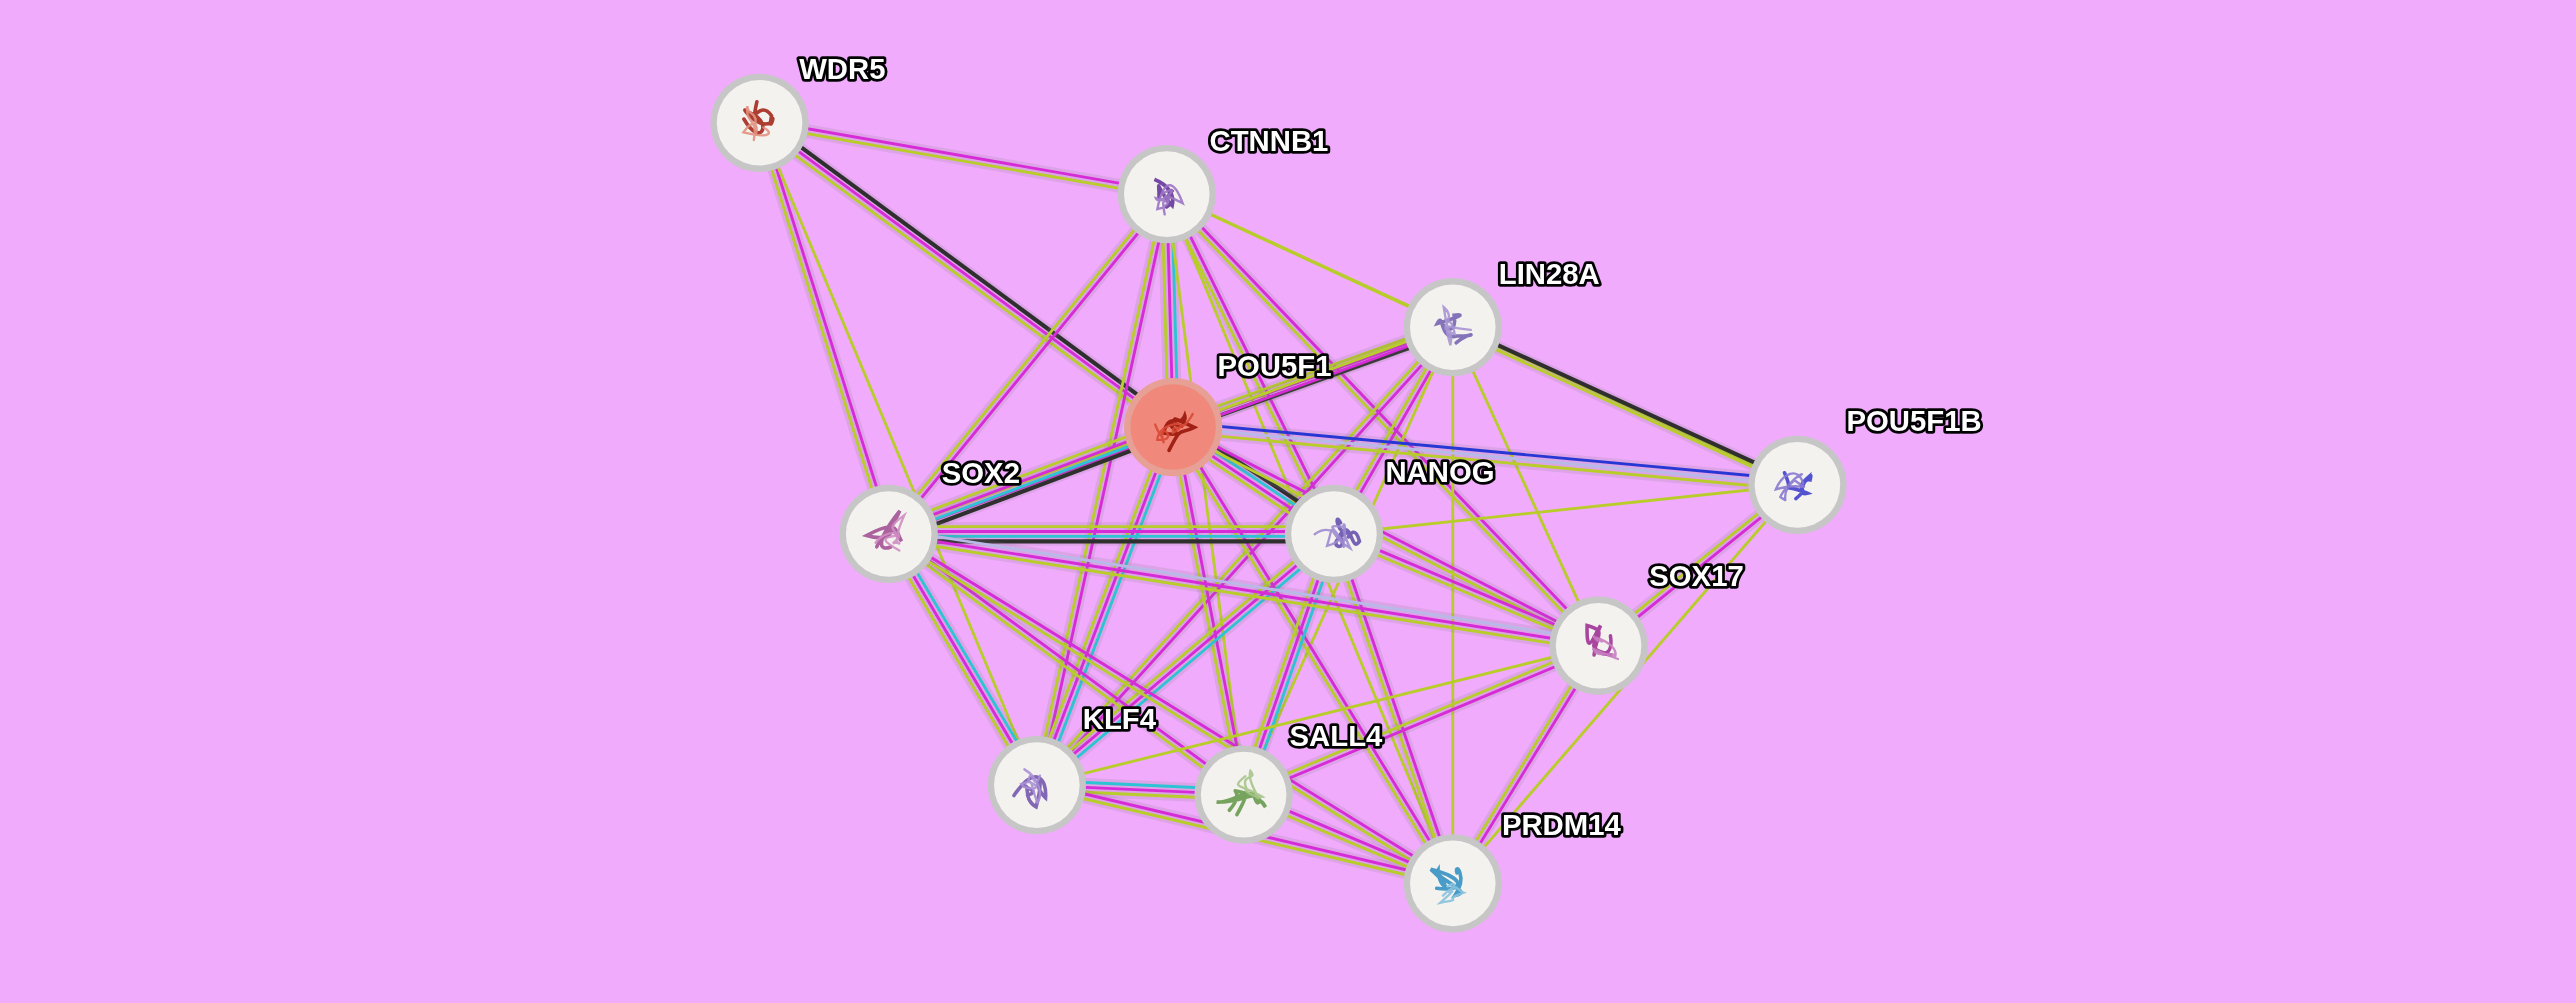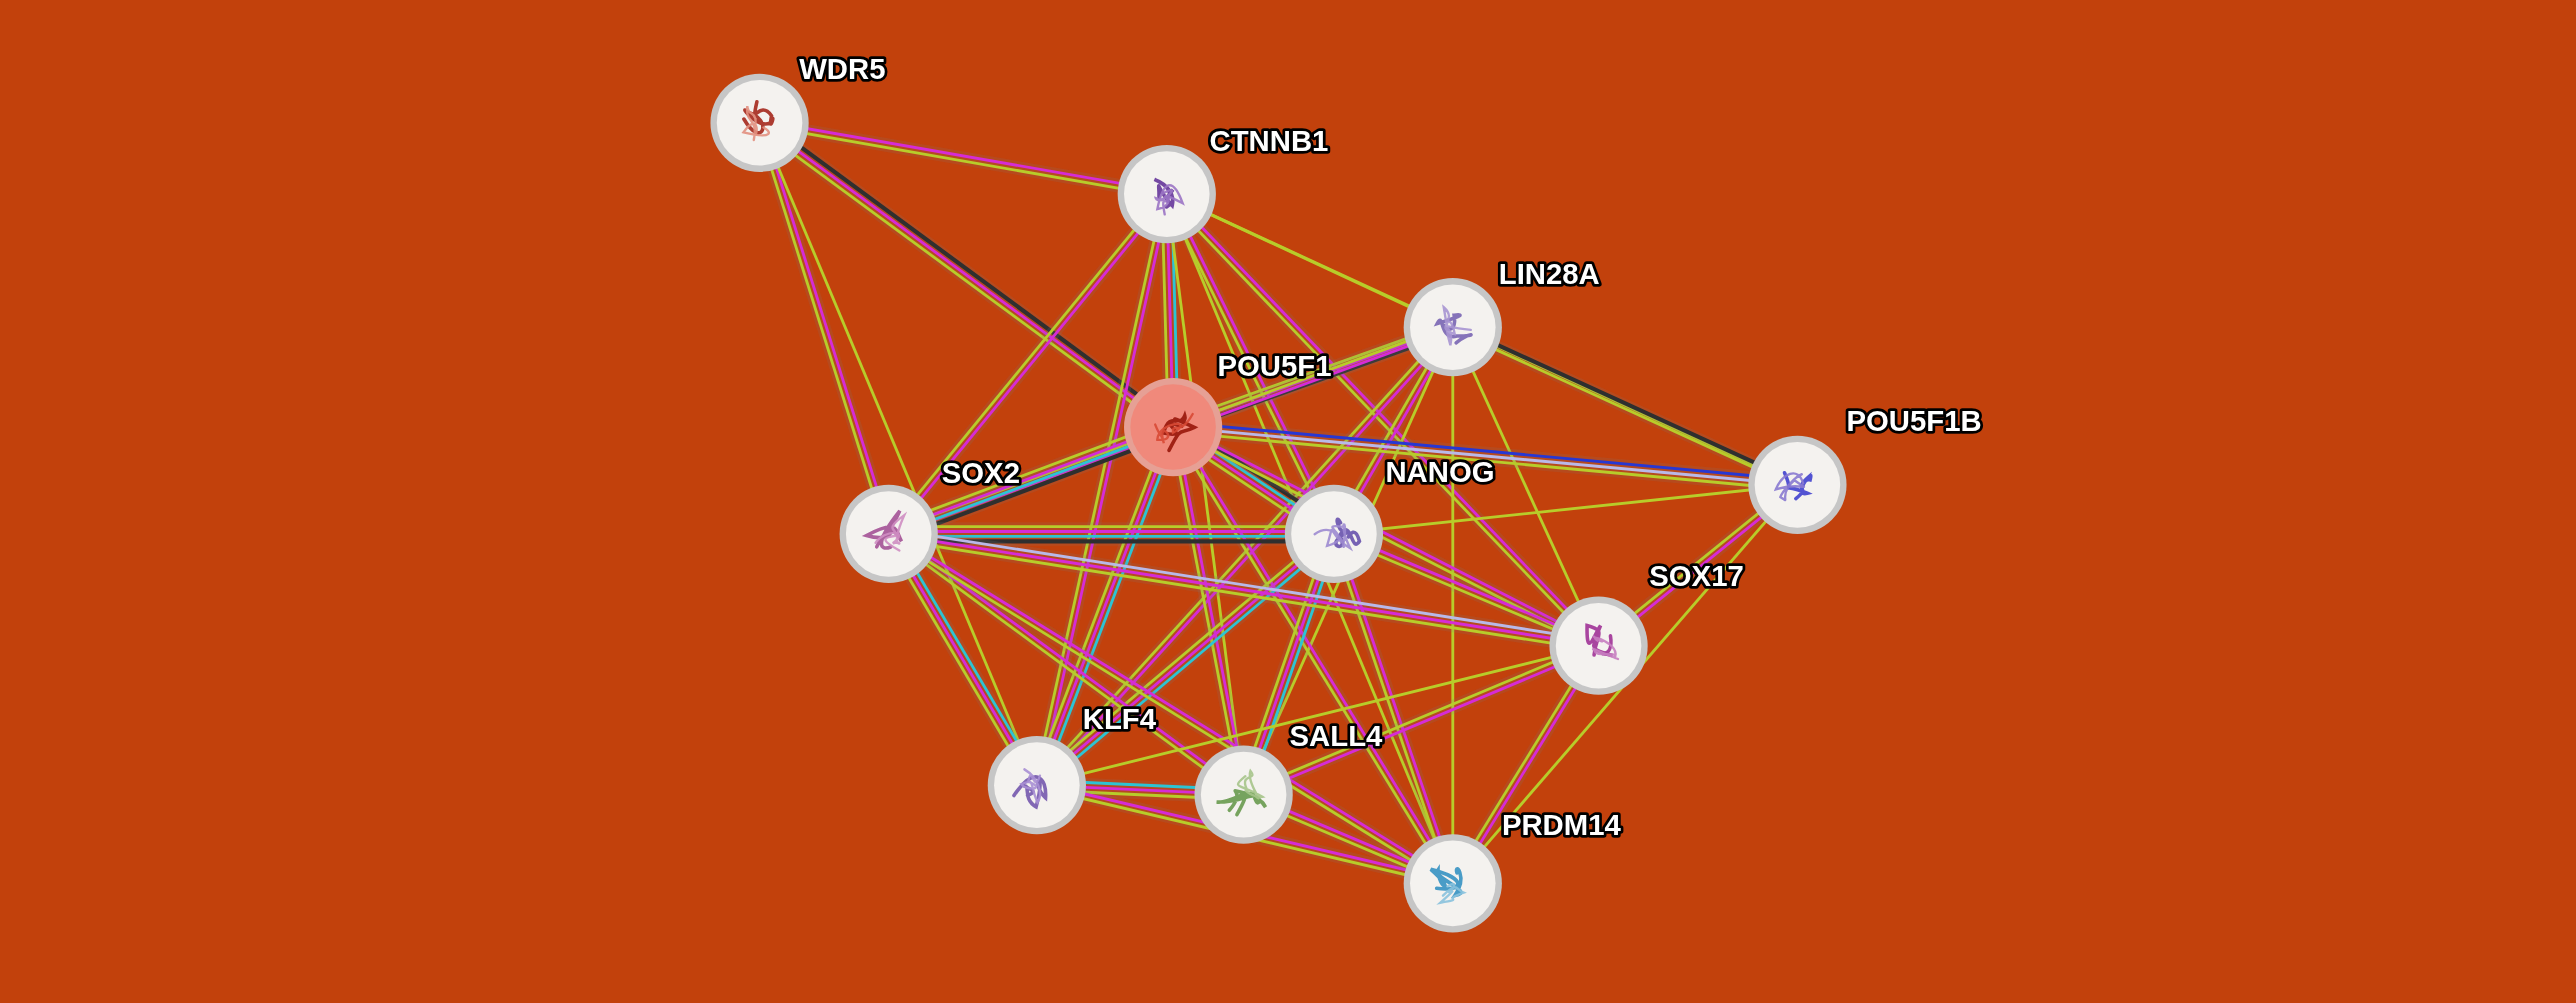--- a/index.html
+++ b/index.html
@@ -8,21 +8,21 @@
     background: #000000;
     width: 2576px;
     height: 1003px;
     overflow: hidden;
     font-family: "Liberation Sans", sans-serif;
   }
   #app {
     position: relative;
     width: 2576px;
     height: 1003px;
-    background: #c2410c;
+    background: #f0abfc;
   }
   #network-canvas {
     position: absolute;
     left: 0;
     top: 0;
     width: 2576px;
     height: 1003px;
   }
   svg text.node-label {
     font-family: "Liberation Sans", sans-serif;

